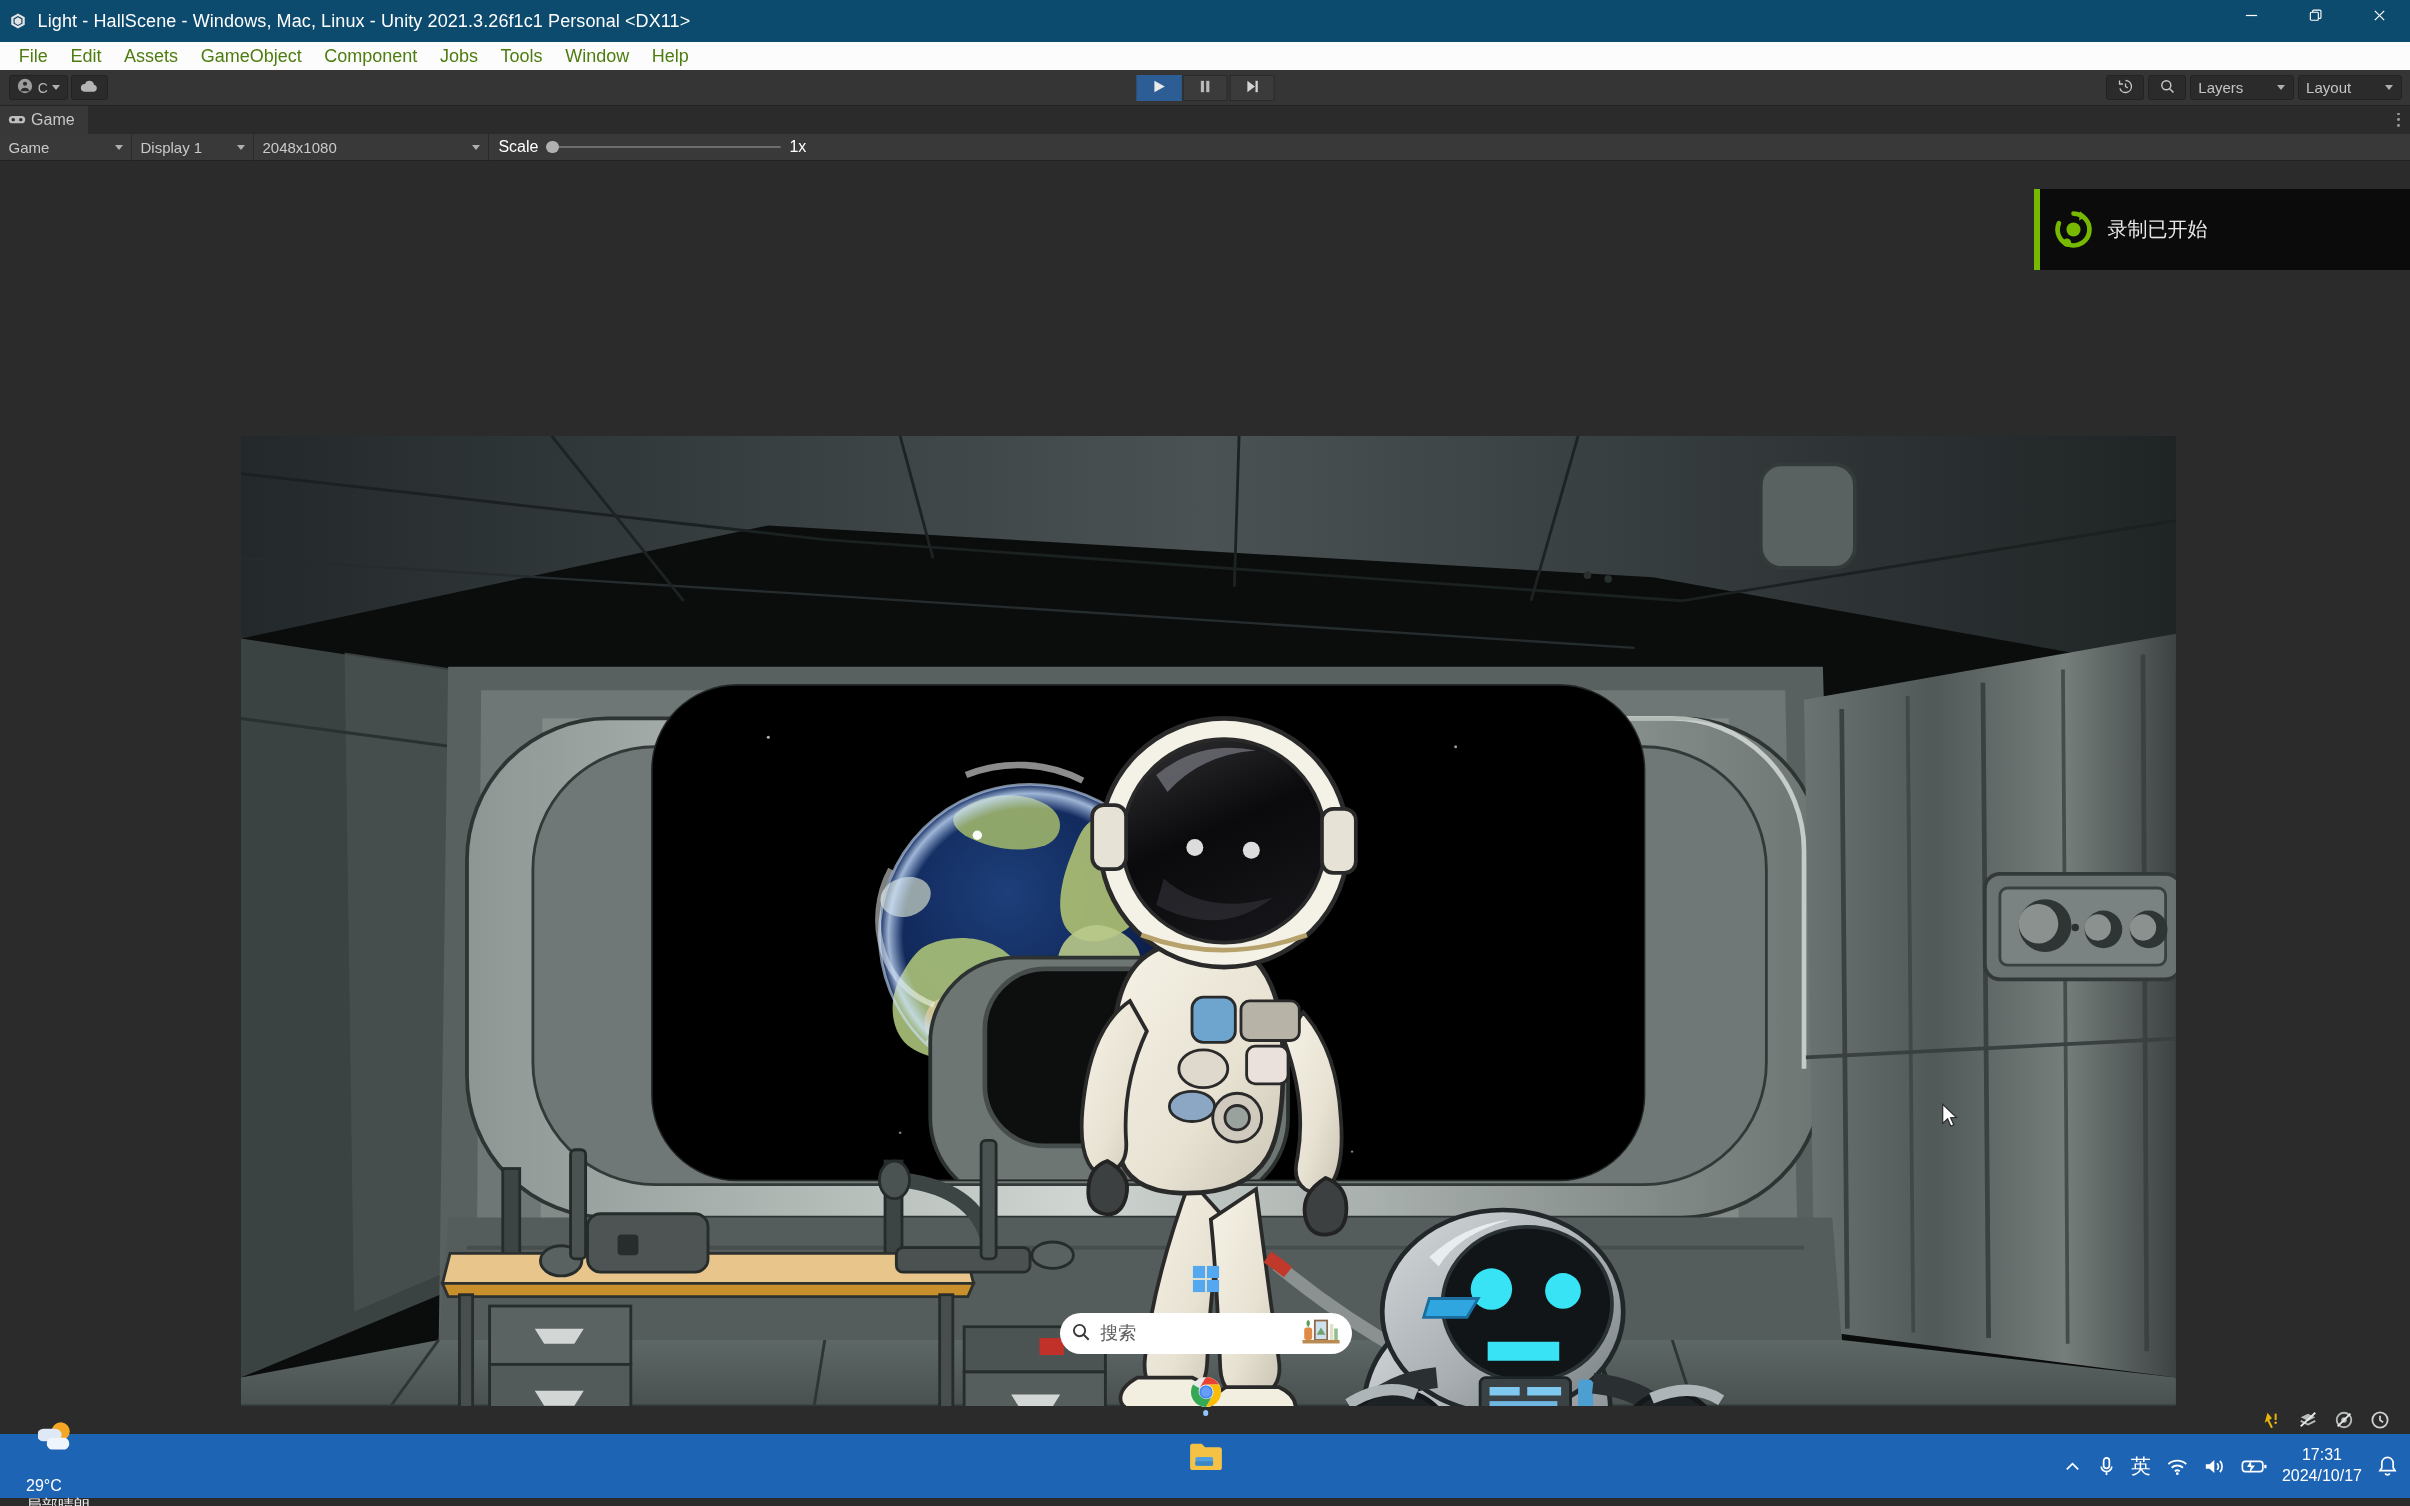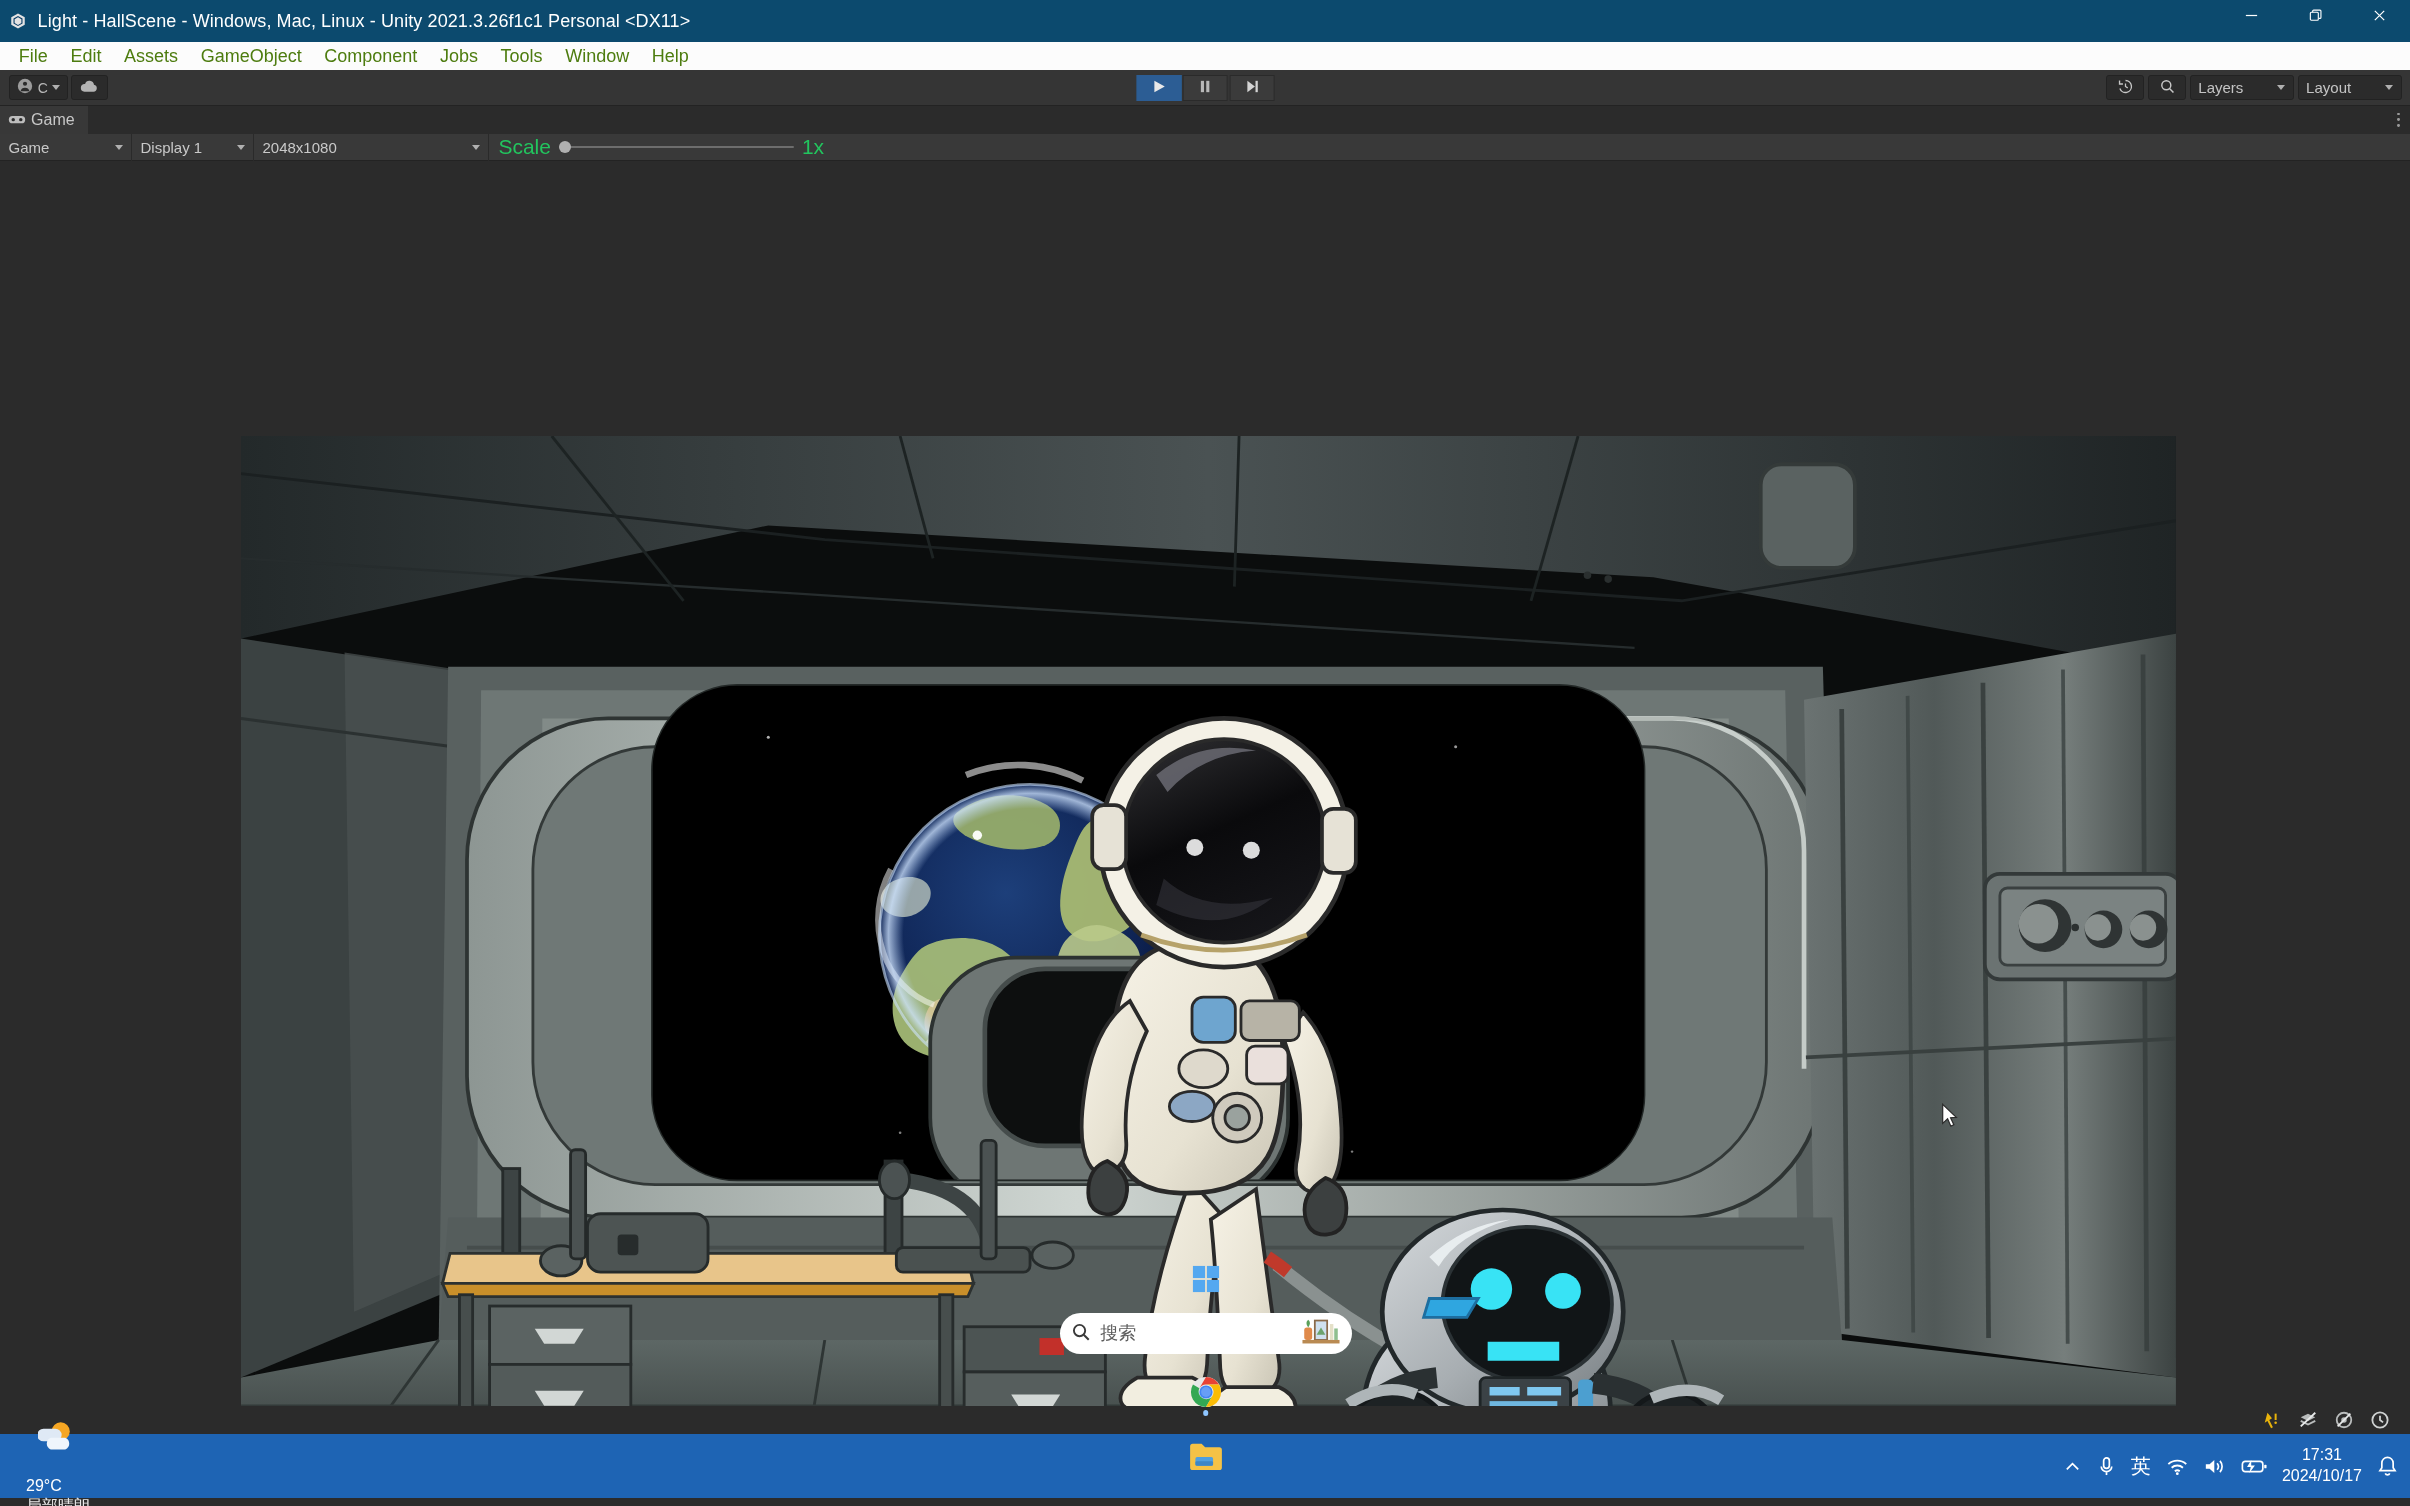--- a/index.html
+++ b/index.html
@@ -58,21 +58,21 @@
 
   
   .gvbar { height:27px; background:#393939; display:flex; align-items:center;
     border-bottom:0.9px solid #232323; }
   .gv-cell { height:27px; display:flex; align-items:center; padding:0 8.5px;
     gap:7.5px; border-right:0.9px solid #2a2a2a; color:#c9c9c9; font-size:15px; }
   .gv-cell.w1 { width:132px; justify-content:space-between; }
   .gv-cell.w2 { width:122px; justify-content:space-between; }
   .gv-cell.w3 { width:235px; justify-content:space-between; }
   .gv-scale { display:flex; align-items:center; gap:8px; padding:0 9.4px;
-    height:27px; color:#22c55e; font-size:21px; }
+    height:27px; color:#ffffff; font-size:16px; }
   .slider { width:235px; height:2.8px; background:#6d6d6d; position:relative;
     border-radius:1.9px; }
   .slider .knob { position:absolute; left:0; top:-4.7px; width:12.2px; height:12.2px;
     background:#b0b0b0; border-radius:50%; }
 
   
   .gamearea { position:relative; background:#2b2b2b; height:1245px;
     overflow:hidden; }
   .toast { position:absolute; right:0; top:28px; width:377px; height:81px;
     background:#0b0b0b; display:flex; align-items:center; }
@@ -548,20 +548,32 @@
           <path d="M1498 1022 q42 -18 74 2" fill="none" stroke="#aeb5b8" stroke-width="12"></path>
         </g>
       </g>
     </svg>
 
     <svg class="cursor" viewBox="0 0 12 18">
       <path d="M1 1 L1 15 L4.6 11.6 L7 17 L9.2 16 L6.8 10.8 L11 10.6 Z" fill="#fff" stroke="#2b2b2b" stroke-width=".9"></path>
     </svg>
   </div>
 
+  <div class="toast">
+    <div class="toast-bar"></div>
+    <div class="toast-ico">
+      <svg width="45" height="45" viewBox="0 0 48 48">
+        <path d="M24 7a17 17 0 1 1-15.6 10.3" fill="none" stroke="#76b900" stroke-width="5" stroke-linecap="round"></path>
+        <path d="M31 4.5 L37.5 10 L30 14.5 Z" fill="#76b900"></path>
+        <circle cx="24" cy="24" r="7.5" fill="#76b900"></circle>
+        <circle cx="17" cy="38" r="4.5" fill="#76b900"></circle>
+      </svg>
+    </div>
+    <div class="toast-txt">录制已开始</div>
+  </div>
 </div>
 
 <div class="statusstrip">
   <div class="st-ico">
     <svg width="20" height="20" viewBox="0 0 22 22">
         <path d="M6 3 l5 6 l-3 2 l4 8 l-2 1 l-4-8 l-3 2z" fill="#e8b30b"></path>
         <path d="M15 4 v7" stroke="#e8b30b" stroke-width="2.2"></path>
         <circle cx="15" cy="14" r="1.4" fill="#e8b30b"></circle>
       </svg>
   </div>

